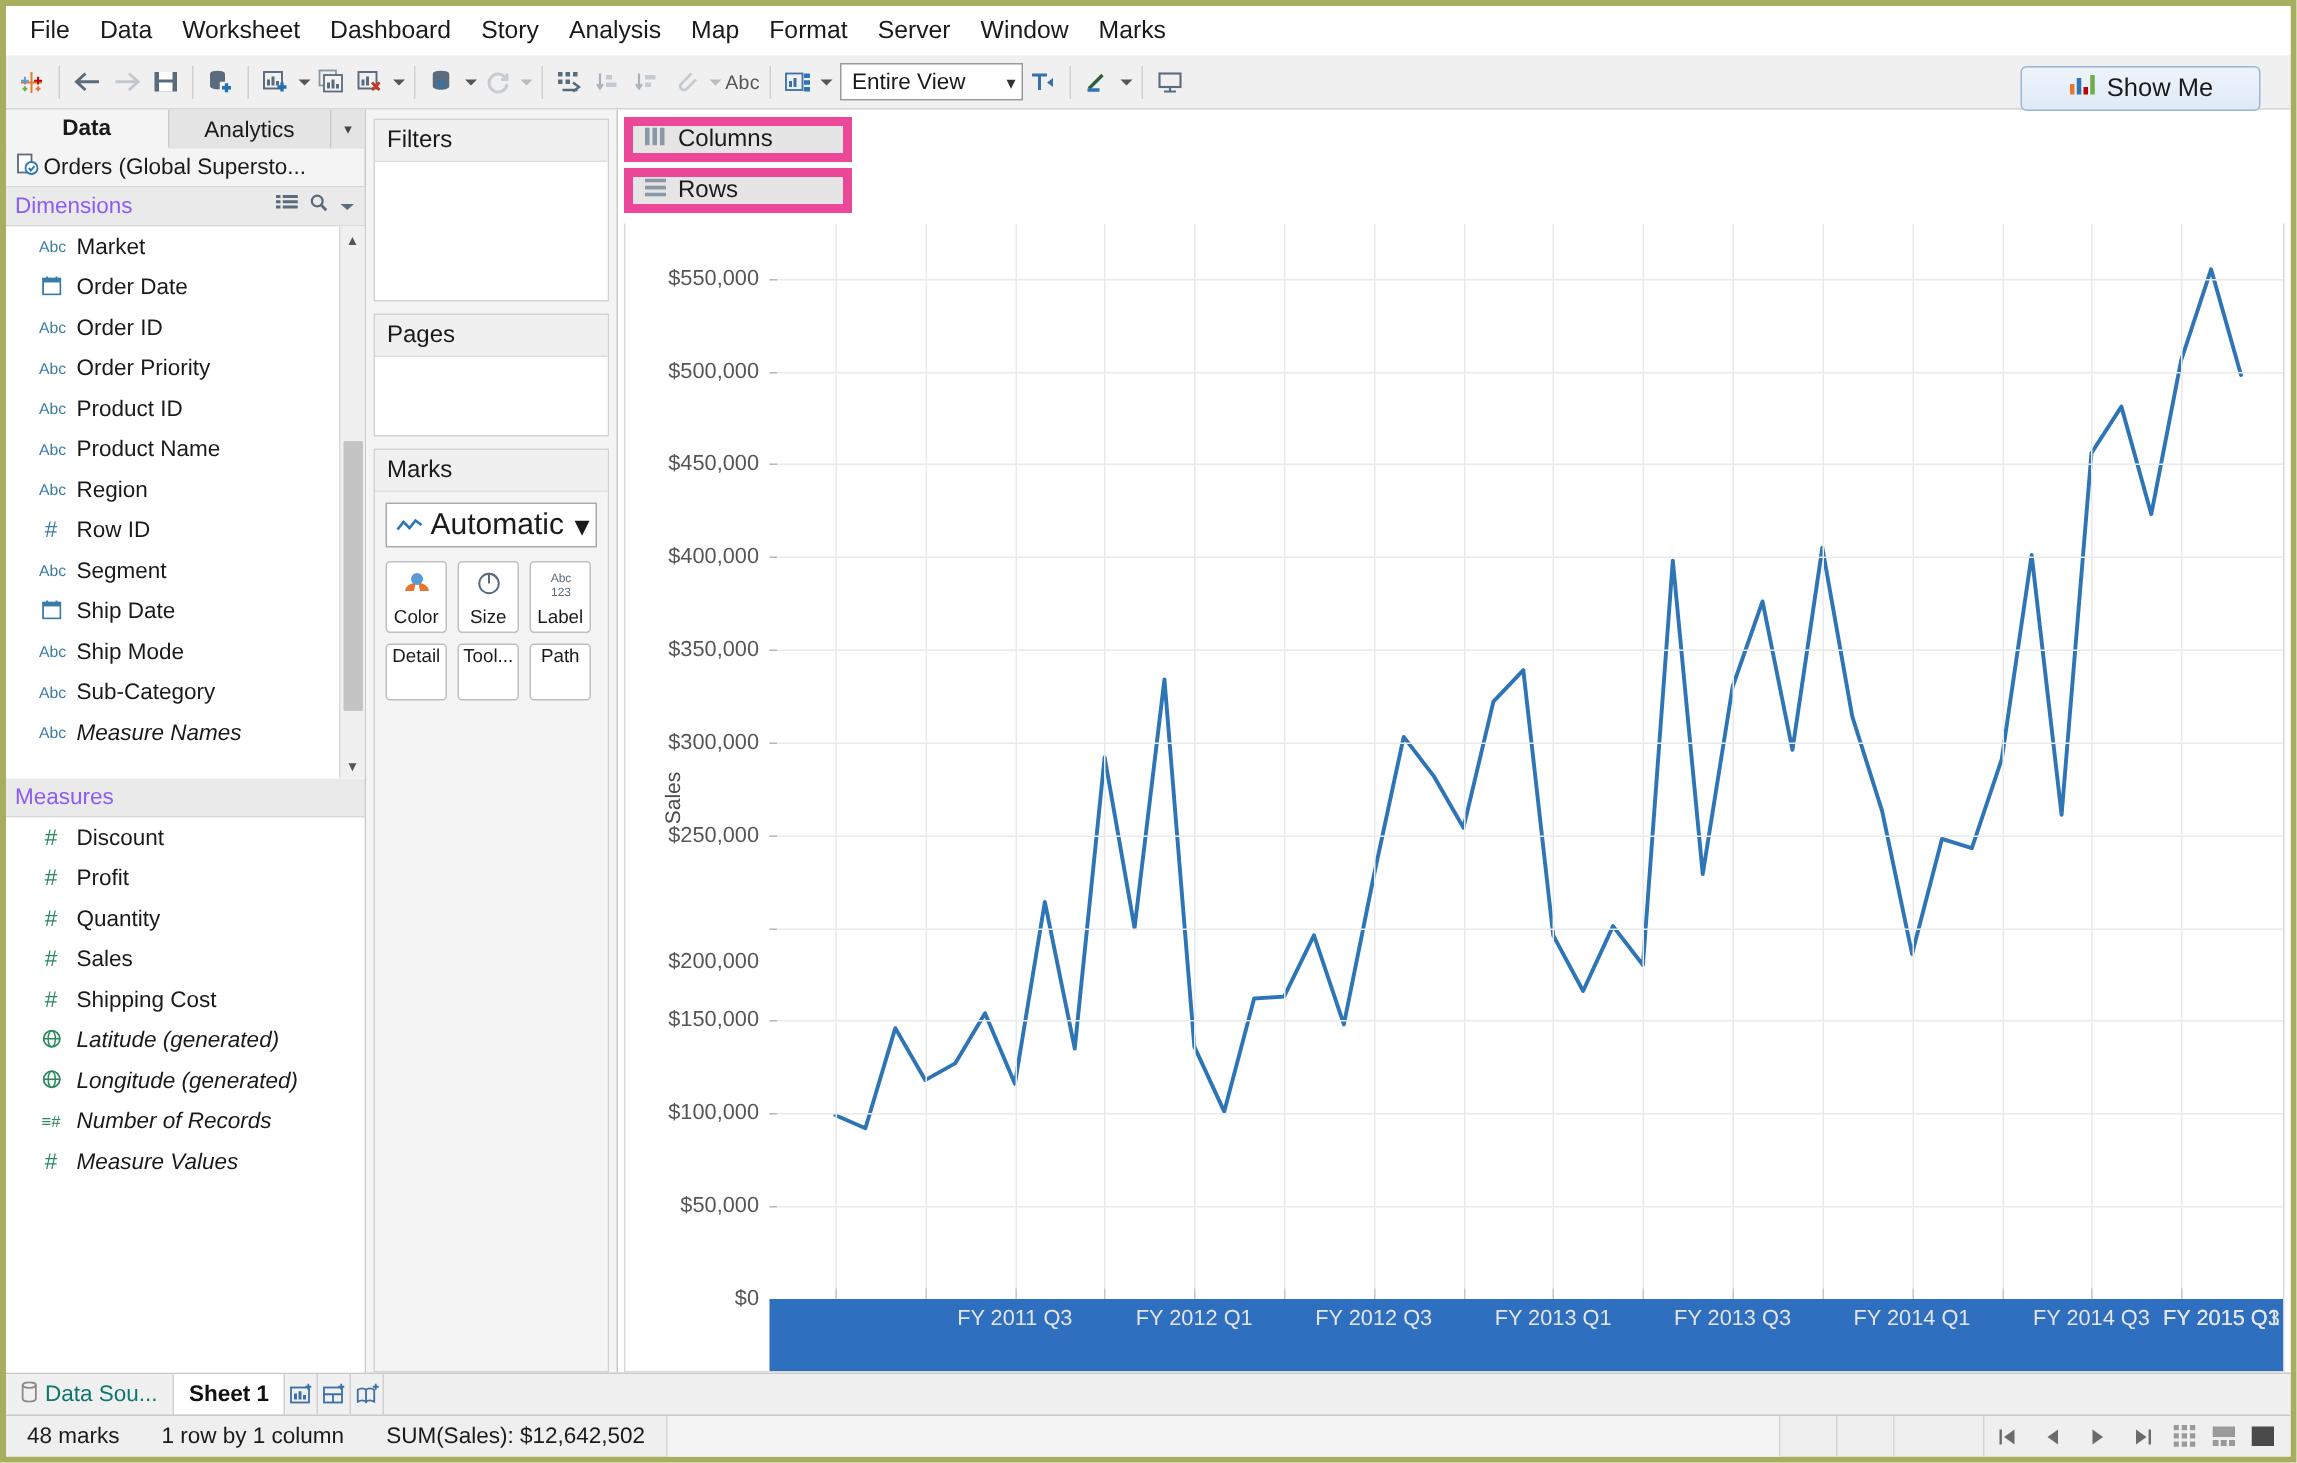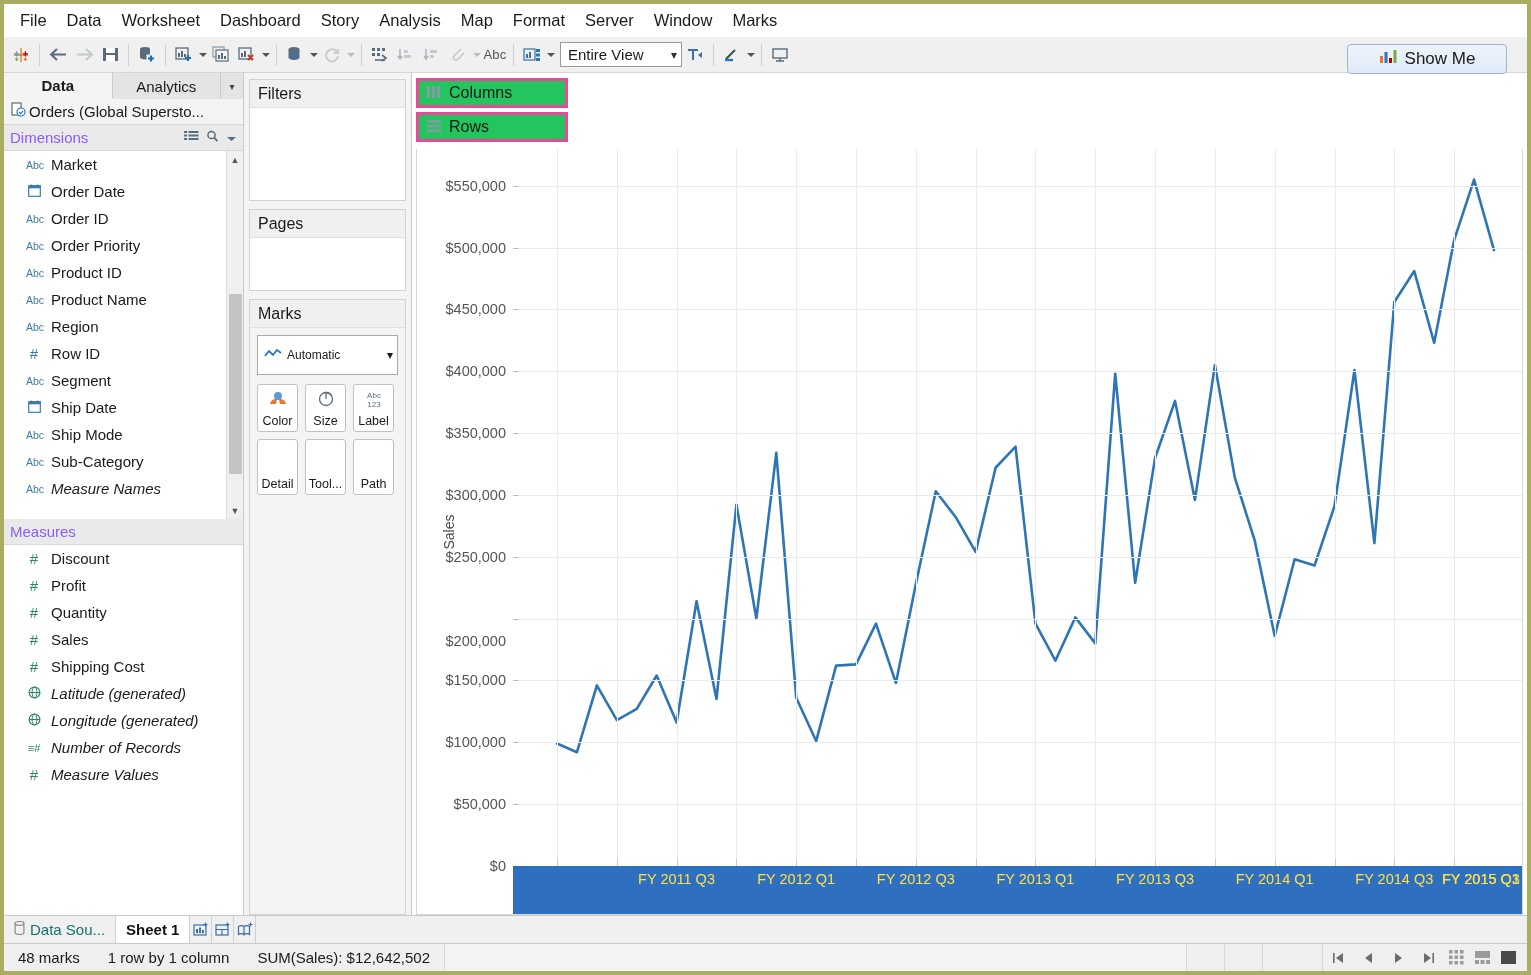--- a/index.html
+++ b/index.html
@@ -126,40 +126,40 @@
     height:28px; background:#f0f0f0; border-bottom:1px solid #e0e0e0;
     display:flex; align-items:center; padding-left:8px;
     font-size:16px; color:#1a1a1a; cursor:default;
   }
   .card-body { background:#fff; }
   #pages-card .card-body { height:52px; }
   #filters-card .card-body { height:92px; }
   #marks-card { flex:1; display:flex; flex-direction:column; }
   #marks-card .card-body { flex:1; padding:7px 7px 0 7px; background:#f4f4f4; }
   .marktype {
-    height:40px; background:#fff; border:1px solid #aaa;
+    height:30px; background:#fff; border:1px solid #aaa;
     display:flex; align-items:center; gap:5px; padding:0 4px 0 6px;
-    font-size:12px; color:#1a1a1a; margin-bottom:9px;
+    font-size:20px; color:#1a1a1a; margin-bottom:9px;
   }
   .marktype .lbl { flex:1; }
   .mark-grid { display:flex; flex-wrap:wrap; gap:7px; }
   .mark-btn {
     width:41px; height:48px; background:#fff; border:1px solid #c0c0c0;
     border-radius:3px; display:flex; flex-direction:column;
     align-items:center; justify-content:flex-end; padding-bottom:3px;
     font-size:12.5px; color:#1a1a1a; cursor:default; gap:2px;
   }
-  .mark-btn.small { height:56px; justify-content:flex-end; }
+  .mark-btn.small { height:38px; justify-content:flex-start; }
   .mark-btn .gl { flex:1; display:flex; align-items:center; justify-content:center; }
   
   #sheet { flex:1; display:flex; flex-direction:column; background:#fff; min-width:0; padding:5px 4px 0 4px; }
   .shelf { display:flex; align-items:center; height:30px; margin-bottom:4px; }
   .shelf-lbl {
     width:152px; flex:0 0 152px; height:30px;
-    background:#22c55e; border:3px solid #ec4899;
+    background:#e5e5e5; border:6px solid #ec4899;
     display:flex; align-items:center; gap:8px; padding-left:8px;
     font-size:16px; color:#1a1a1a;
   }
   .shelf-slot {
     flex:1; height:30px; background:#f7f7f7; border:1px solid #e4e4e4;
     border-left:none; display:flex; align-items:center; padding-left:6px;
   }
   .pill {
     height:24px; background:#c9e5cd; border:1px solid #a9cdb0; border-radius:12px;
     display:inline-flex; align-items:center; gap:6px; padding:0 14px;
@@ -188,21 +188,21 @@
   #ylabels { position:absolute; left:0; top:0; width:96px; height:100%; }
   #plot { position:absolute; left:96px; top:0; right:0; bottom:0; }
   .gridline { position:absolute; background:#eaeaea; }
   .gridline.h { left:0; right:0; height:1px; }
   .gridline.v { top:0; bottom:0; width:1px; }
   #xaxis {
     position:absolute; left:96px; right:0; bottom:0; height:48px;
     background:#2f6fbf; color:#fff;
   }
   .xtick {
-    position:absolute; top:5px; font-size:14.5px; color:#fde047; white-space:nowrap;
+    position:absolute; top:5px; font-size:14.5px; color:#e5e5e5; white-space:nowrap;
   }
   .xtitle {
     position:absolute; bottom:3px; left:0; right:0; text-align:center;
     font-size:14.5px; color:#fff;
   }
   .xtickmark { position:absolute; top:-7px; width:1px; height:7px; background:#c9c9c9; }
   
   #sheettabs {
     height:28px; background:#f0f0f0; border-top:1px solid #c9c9c9;
     display:flex; align-items:stretch; flex:0 0 28px;

